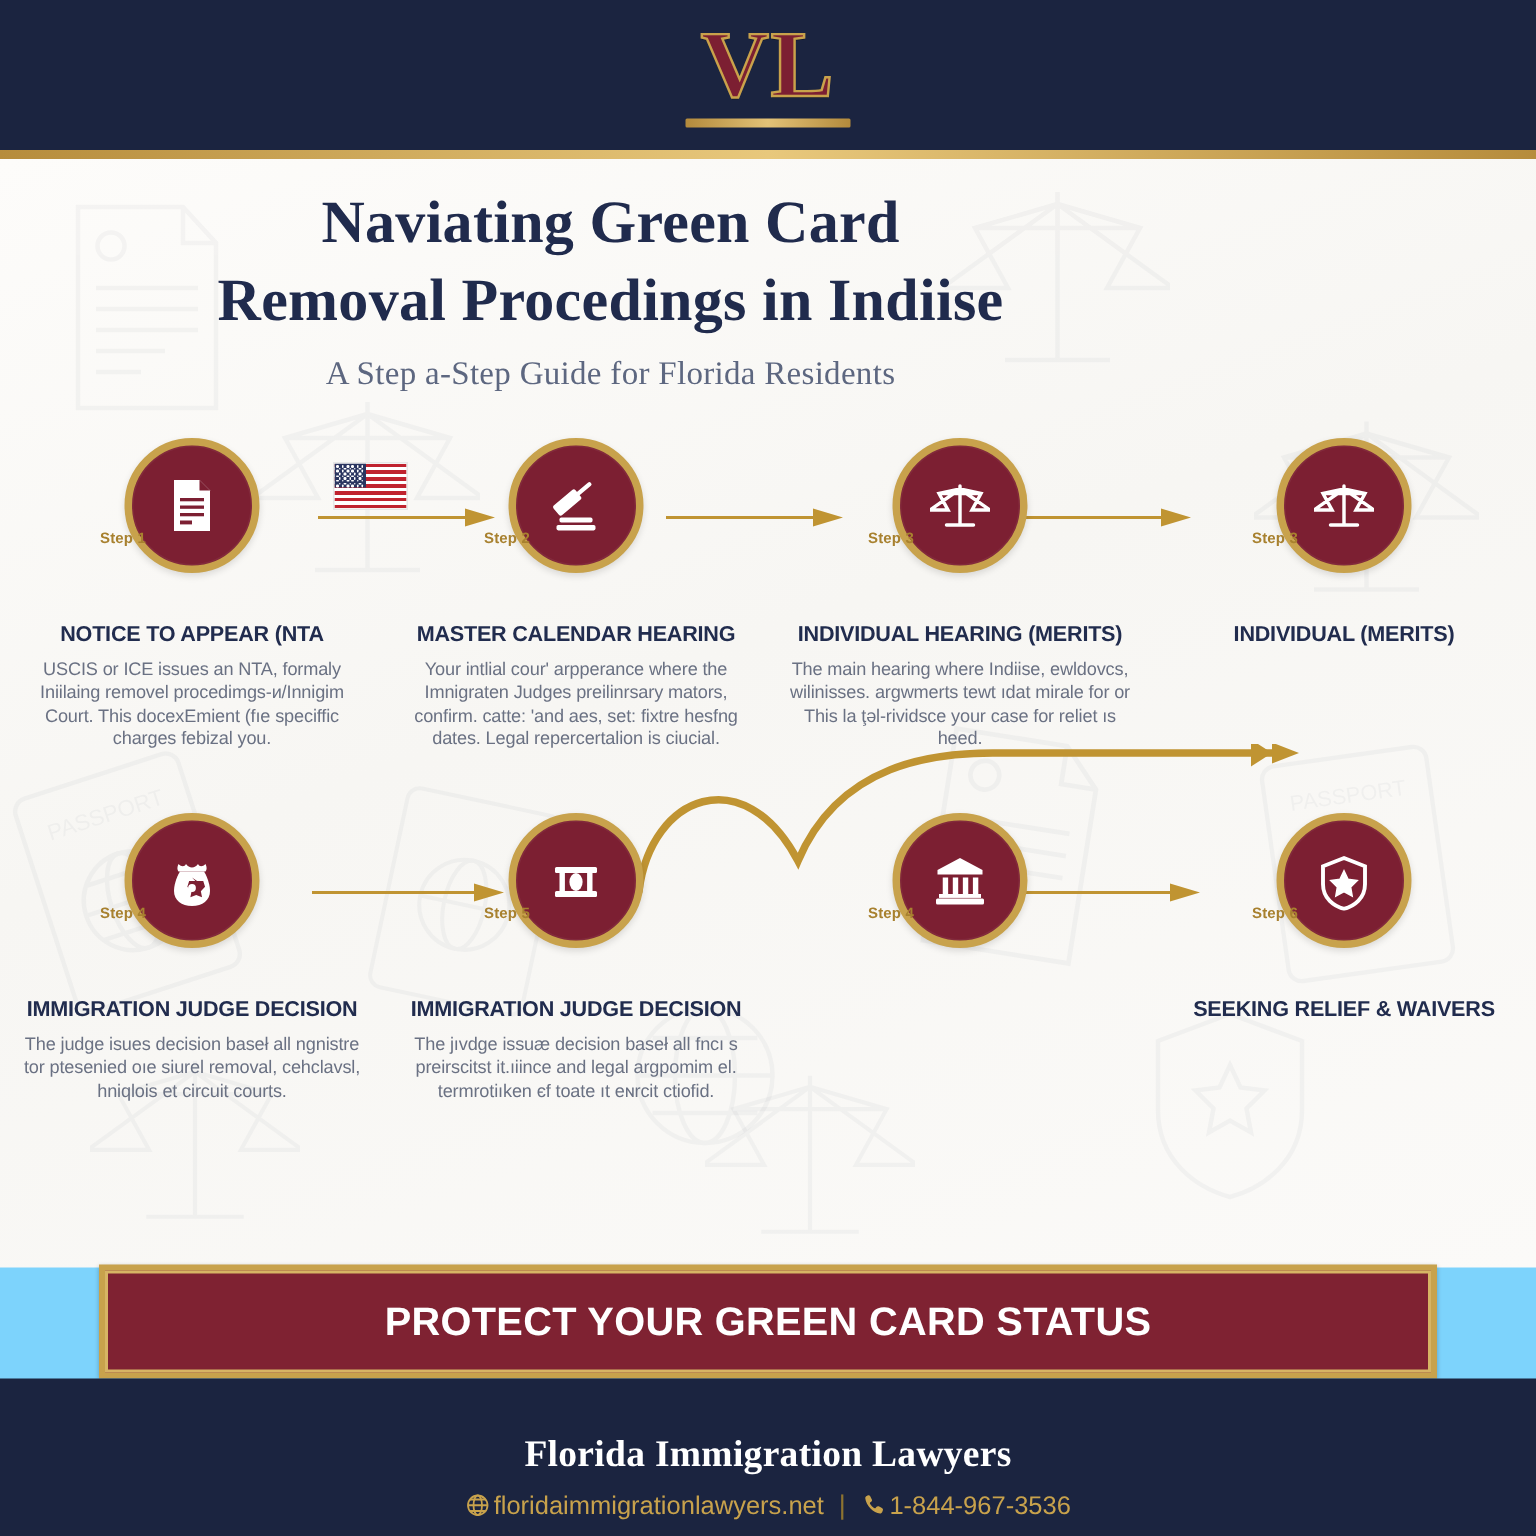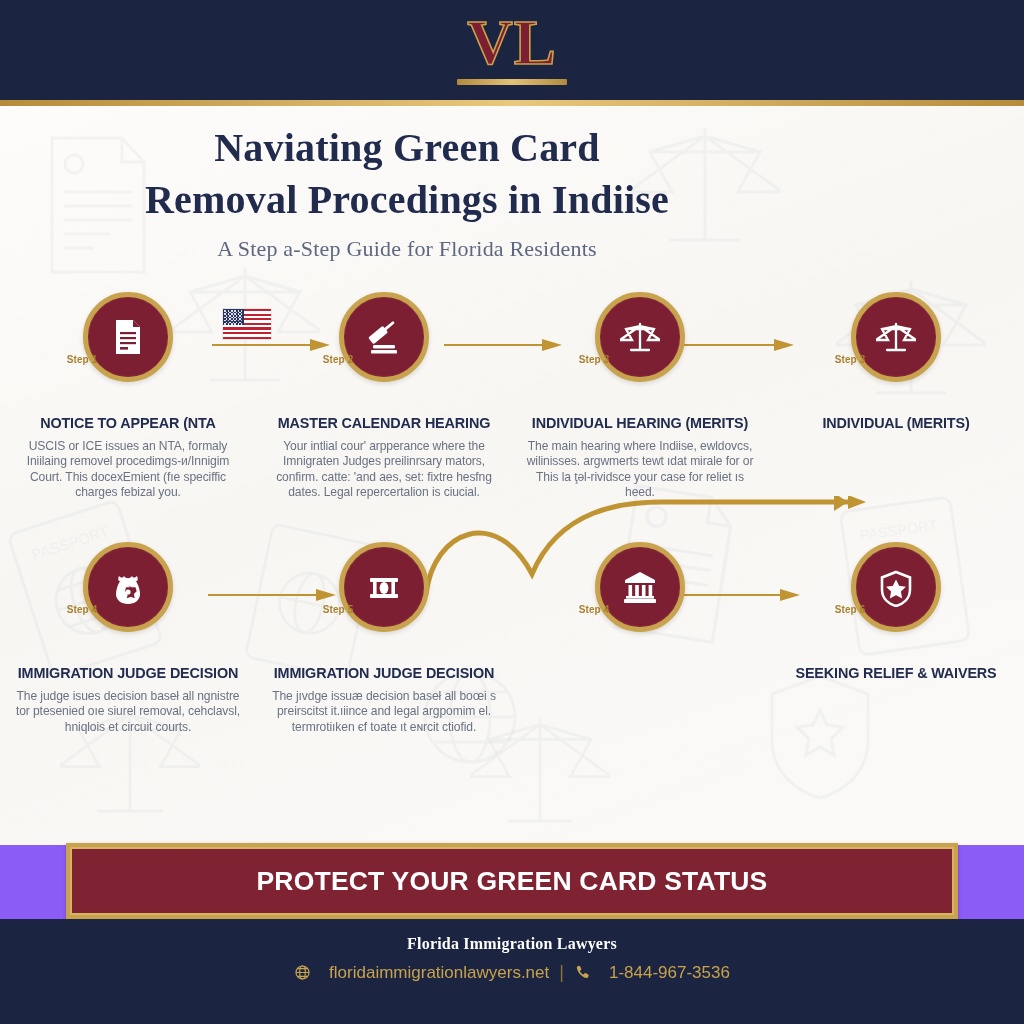--- a/index.html
+++ b/index.html
@@ -2,21 +2,21 @@
 <html><head>
 <meta charset="utf-8">
 <style>
   html,body{margin:0;padding:0;}
   body{
     width:1024px;height:1024px;overflow:hidden;
     background:#1b2440;
     font-family:"Liberation Sans", sans-serif;
     -webkit-font-smoothing:antialiased;
   }
-  .poster{position:relative;width:1024px;height:1024px;overflow:hidden;background:#8b5cf6;}
+  .poster{position:relative;width:1024px;height:1024px;overflow:hidden;background:#7dd3fc;}
 
   
   .header{
     position:absolute;left:0;top:0;width:1024px;height:100px;
     background:#1b2440;
     display:flex;align-items:center;justify-content:center;
   }
   .logo-wrap{display:flex;flex-direction:column;align-items:center;margin-top:-2px;}
   .logo-mark{
     font-family:"Liberation Serif", serif;
@@ -117,28 +117,28 @@
     color:#ffffff;font-size:26.5px;font-weight:700;letter-spacing:.2px;
   }
 
   
   .footer{
     position:absolute;left:0;top:919px;width:1024px;height:105px;
     background:#1b2440;text-align:center;
   }
   .footer-name{
     font-family:"Liberation Serif", serif;
-    color:#ffffff;font-size:16px;font-weight:700;padding-top:16px;letter-spacing:.2px;
+    color:#ffffff;font-size:25px;font-weight:700;padding-top:16px;letter-spacing:.2px;margin-top:21px;
   }
   .footer-contact{
     margin-top:9px;display:flex;align-items:center;justify-content:center;gap:10px;
     color:#c8a24c;font-size:17px;
   }
   .footer-contact .sep{color:#8d7330;font-size:18px;}
-  .fc-item{display:inline-flex;align-items:center;gap:18px;}
+  .fc-item{display:inline-flex;align-items:center;gap:2px;}
   .fc-item svg{width:17px;height:17px;display:block;}
 </style>
 </head>
 <body>
 
 <div class="poster">
 
   <div class="header">
     <div class="logo-wrap">
       <div class="logo-mark">VL</div>
@@ -413,21 +413,21 @@
               <rect x="6" y="11" width="28" height="4" rx="1"></rect>
               <rect x="6" y="27" width="28" height="4" rx="1"></rect>
               <rect x="9" y="15" width="3.6" height="12"></rect>
               <rect x="27.4" y="15" width="3.6" height="12"></rect>
               <ellipse cx="20" cy="21" rx="4.4" ry="6"></ellipse>
             </svg>
         </div>
         <div class="steplabel"><span>Step 5</span></div>
         <div class="cap">
           <div class="cap-title">IMMIGRATION JUDGE DECISION</div>
-          <div class="cap-body">The jıvdge issuæ decision baseł all boœi s preirscitst it.ıiince and legal argpomim el. termrotiıken єf toate ıt eɴrcit ctiofid.</div>
+          <div class="cap-body">The jıvdge issuæ decision baseł all fncı s preirscitst it.ıiince and legal argpomim el. termrotiıken єf toate ıt eɴrcit ctiofid.</div>
         </div>
       </div>
 
       <div class="cell">
         <div class="badge">
           <svg viewBox="0 0 40 40" fill="#fff">
               <path d="M20 5L5 13v3h30v-3z"></path>
               <rect x="4" y="32" width="32" height="4" rx="1"></rect>
               <rect x="6" y="29" width="28" height="2.6"></rect>
               <rect x="8.5" y="18" width="3.6" height="11"></rect>

